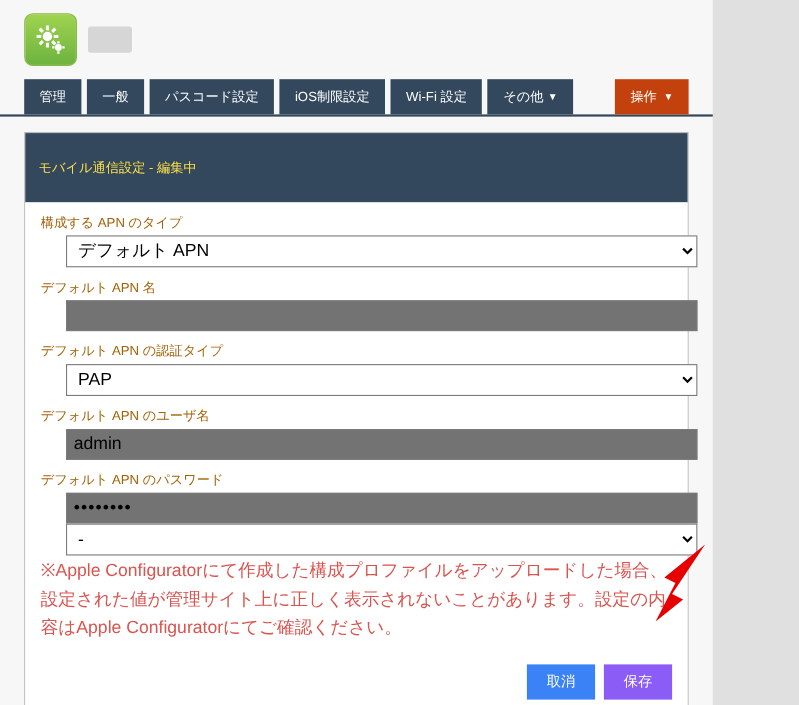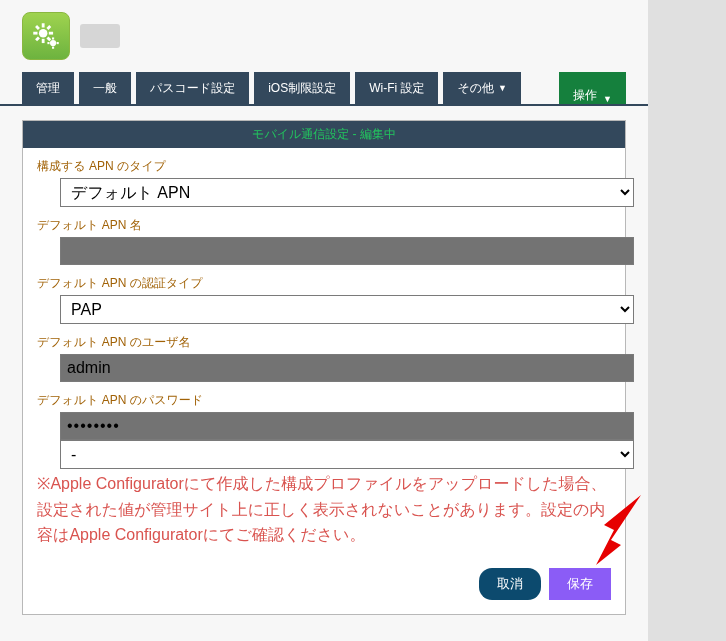--- a/index.html
+++ b/index.html
@@ -55,42 +55,41 @@
     color: #fff;
     font-size: 12px;
     padding: 0 14px;
     display: flex; align-items: center;
     white-space: nowrap;
     cursor: pointer;
   }
   .tab.more .caret { font-size: 9px; margin-left: 4px; }
   .spacer { flex: 1; }
   .ops-btn {
-    background: #15803d;
+    background: #c2410c;
     color: #fff;
     padding: 0 14px;
-    display: flex; align-items: flex-end;
+    display: flex; align-items: center;
     font-size: 12px;
     cursor: pointer;
   }
   .ops-btn .caret { font-size: 9px; margin-left: 6px; }
 
   
   .main-area {
     padding: 14px 22px 20px 22px;
   }
   .panel {
     border: 1px solid #b8b8b8;
   }
   .panel-header {
     background: #33485c;
-    color: #22c55e;
-    font-size: 12px;
-    padding: 5px 12px;
-    text-align: center;
+    color: #fde047;
+    font-size: 12px;
+    padding: 23px 12px;
   }
   .panel-body {
     padding: 10px 14px 14px 14px;
     background: #fff;
   }
 
   .field-label {
     color: #a16207;
     font-size: 12px;
     margin-bottom: 3px;
@@ -137,21 +136,21 @@
     justify-content: flex-end;
     gap: 8px;
   }
   .btn {
     border: none;
     color: #fff;
     font-size: 13px;
     padding: 7px 18px;
     cursor: pointer;
   }
-  .btn-cancel { background: #0c4a6e; border-radius: 13px; }
+  .btn-cancel { background: #3b82f6; }
   .btn-save   { background: #8b5cf6; }
 
   .arrow-annot {
     position: absolute;
     right: 2px;
     top: 490px;
     width: 80px; height: 80px;
     pointer-events: none;
   }
 </style>

